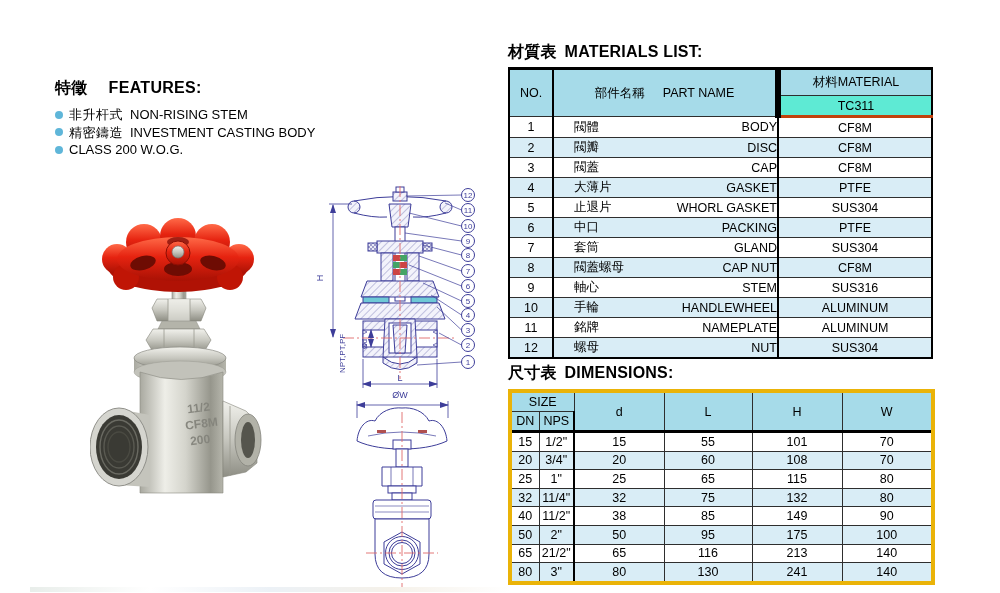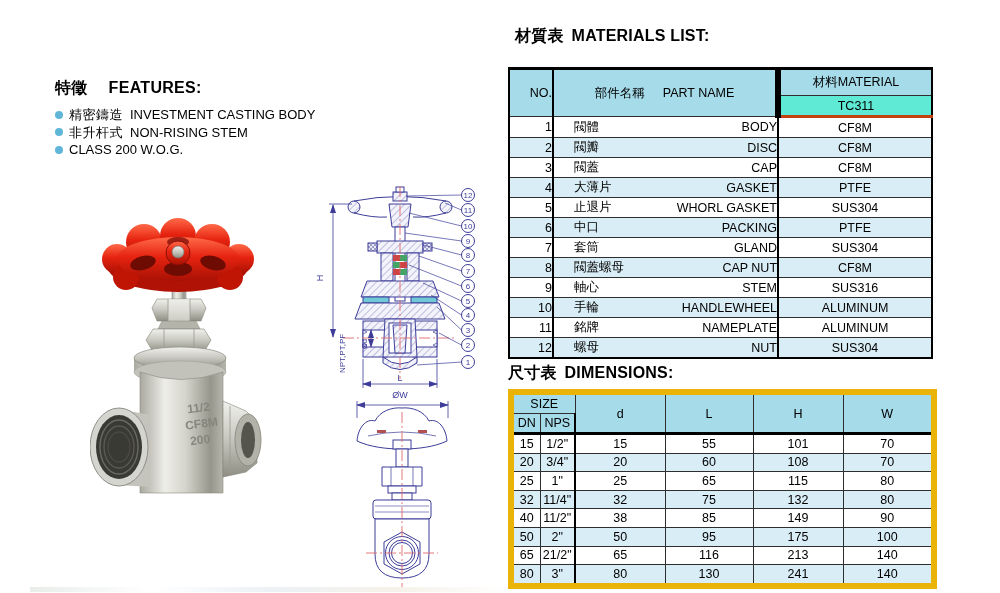--- a/index.html
+++ b/index.html
@@ -13,34 +13,34 @@
   .feat-list{margin-top:7px;font-size:13px;line-height:17.5px;}
   .feat-item{display:flex;align-items:center;}
   .dot{width:8px;height:8px;border-radius:50%;background:#5fb6d9;margin-right:6px;flex:0 0 auto;}
   .feat-item .zh{letter-spacing:.5px;}
   .feat-item .en{margin-left:7px;}
   .feat-sub{margin-left:73px;}
 
   
   .sec-title{position:absolute;font-size:16px;font-weight:bold;letter-spacing:.2px;}
   .sec-title .en{margin-left:8px;}
-  .title-materials{left:508px;top:26px;margin-left:7px;}
+  .title-materials{left:508px;top:42px;}
   .title-dimensions{left:508px;top:363px;}
 
   
   table{border-collapse:collapse;table-layout:fixed;font-size:12.5px;}
   .mat-table{position:absolute;left:508px;top:67px;width:423px;border:2px solid #000;border-top-width:3px;}
-  .dim-table{position:absolute;left:508px;top:389px;width:423px;border:6px solid #eab308;}
+  .dim-table{position:absolute;left:508px;top:389px;width:423px;border:4px solid #eab308;}
   th,td{border:1px solid #2e2e2e;padding:0;font-weight:normal;overflow:hidden;white-space:nowrap;}
   th{background:#a6dbe9;}
   .mat-table td{height:19px;text-align:center;}
   .mat-table .h1{height:25px;}
   .mat-table .h2{height:19px;}
   .mat-table .tc-cell{background:#5eead4;border-bottom:3px solid #c2410c;}
-  .mat-table .no-col{border-right:2px solid #000;text-align:right;}
+  .mat-table .no-col{border-right:2px solid #000;}
   .mat-table .part-col{border-right:6px solid #000000;}
   .mat-table td.zh{text-align:left;padding-left:20px;border-right:none;}
   .mat-table td.en{text-align:right;padding-left:2px;border-left:none;border-right:2px solid #000;}
   .mat-table tbody tr:nth-child(even) td{background:#d9edf6;}
   .mat-table .part-head span + span{margin-left:18px;}
   .mat-table .mat-head span + span{margin-left:0;}
 
   .dim-table th{height:18px;}
   .dim-table td{height:17.6px;text-align:center;}
   .dim-table .size-head{border-bottom:1px solid #2e2e2e;}
@@ -61,27 +61,27 @@
 
 <div class="page">
 
   <div class="features">
     <div class="head">
       <span>特徵</span><span class="en">FEATURES:</span>
     </div>
     <div class="feat-list">
       <div class="feat-item">
         <span class="dot"></span>
-        <span class="zh">精密鑄造</span>
-        <span class="en">INVESTMENT CASTING BODY</span>
+        <span class="zh">非升杆式</span>
+        <span class="en">NON-RISING STEM</span>
       </div>
       <div class="feat-item">
         <span class="dot"></span>
-        <span class="zh">非升杆式</span>
-        <span class="en">NON-RISING STEM</span>
+        <span class="zh">精密鑄造</span>
+        <span class="en">INVESTMENT CASTING BODY</span>
       </div>
       <div class="feat-item">
         <span class="dot"></span>
         <span class="en" style="margin-left:0">CLASS 200 W.O.G.</span>
       </div>
     </div>
   </div>
 
   <svg class="photo-svg" width="180" height="280" viewBox="0 0 180 280">
     <defs>

